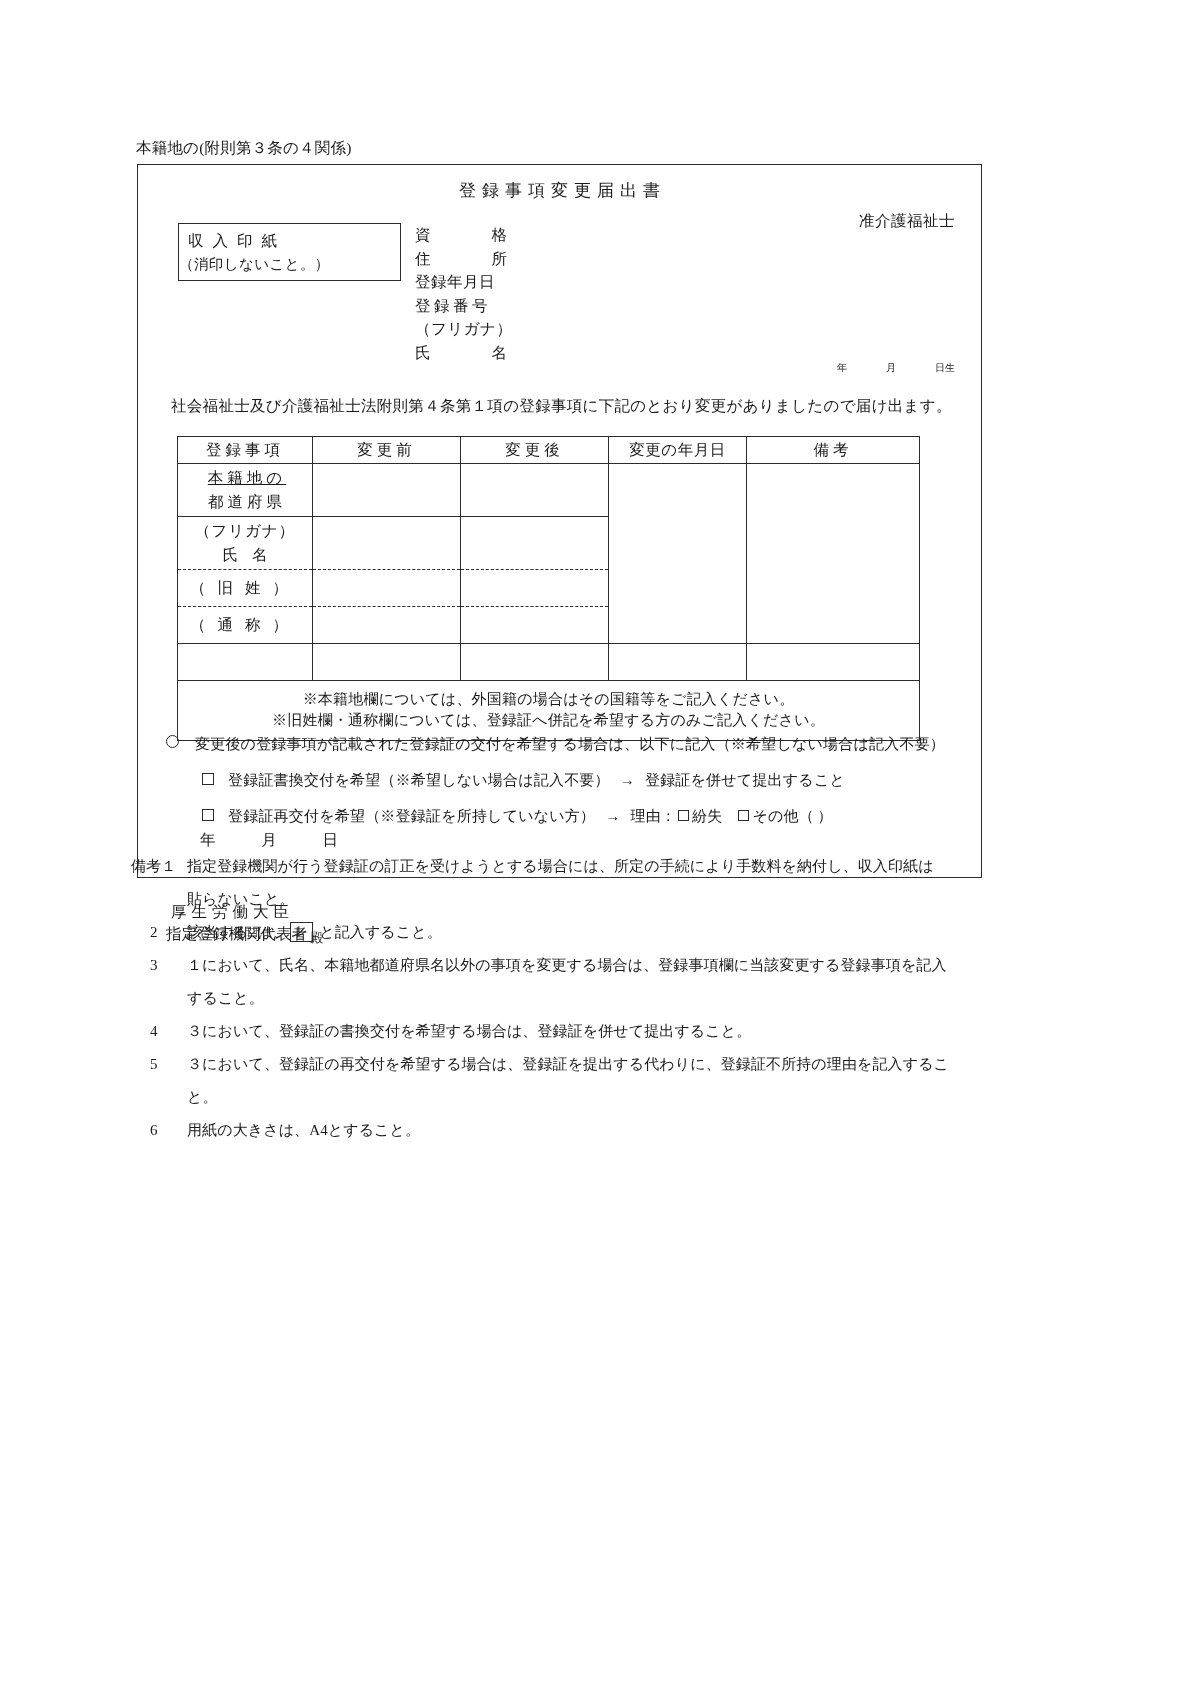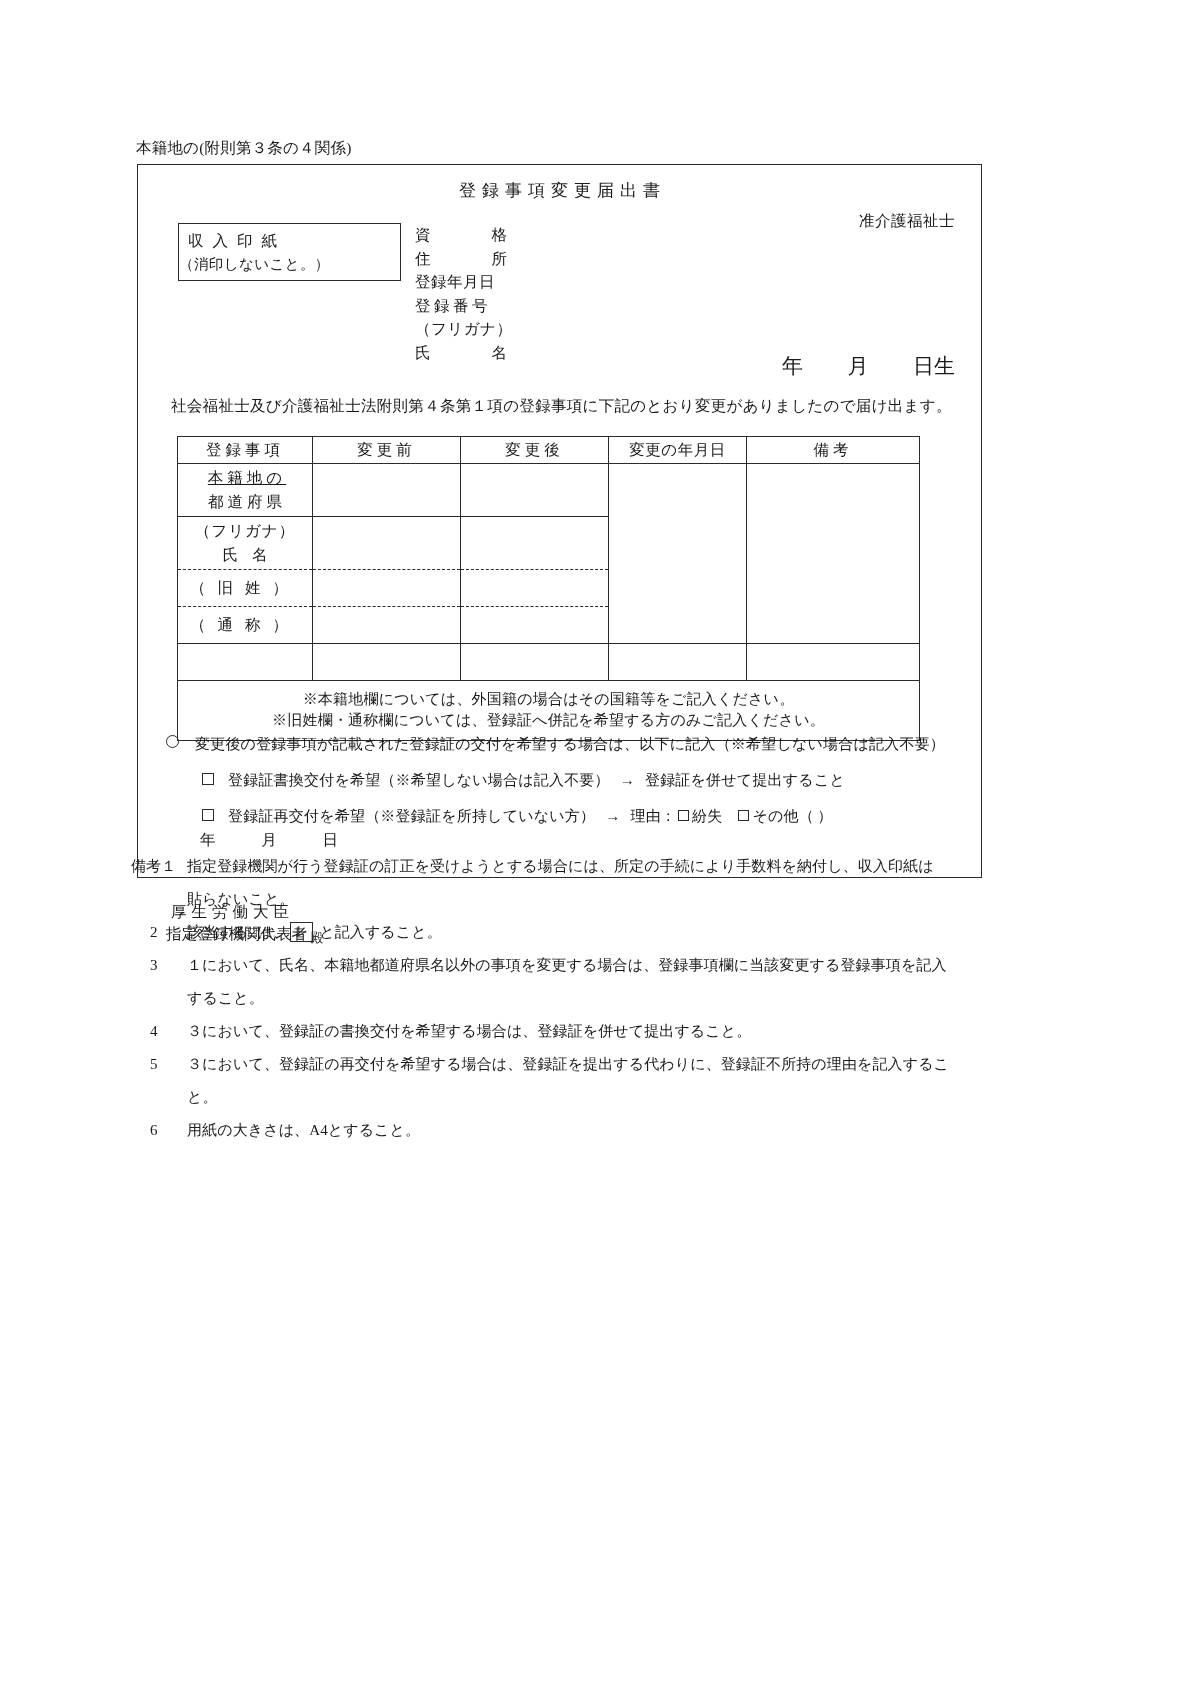--- a/index.html
+++ b/index.html
@@ -109,22 +109,22 @@
     justify-content: space-between;
     width: 92px;
   }
   .af-plain { letter-spacing: 0.5px; }
   .af-wide  { letter-spacing: 3.5px; }
 
   
   .birth-line {
     position: absolute;
     right: 26px;
-    top: 187px;
-    font-size: 21px;
+    top: 196px;
+    font-size: 10px;
     white-space: nowrap;
   }
   .birth-line span { display: inline-block; }
   .bl-gap { width: 34px; }
 
   
   .legal-sentence {
     position: absolute;
     left: 33px;
     top: 231px;

